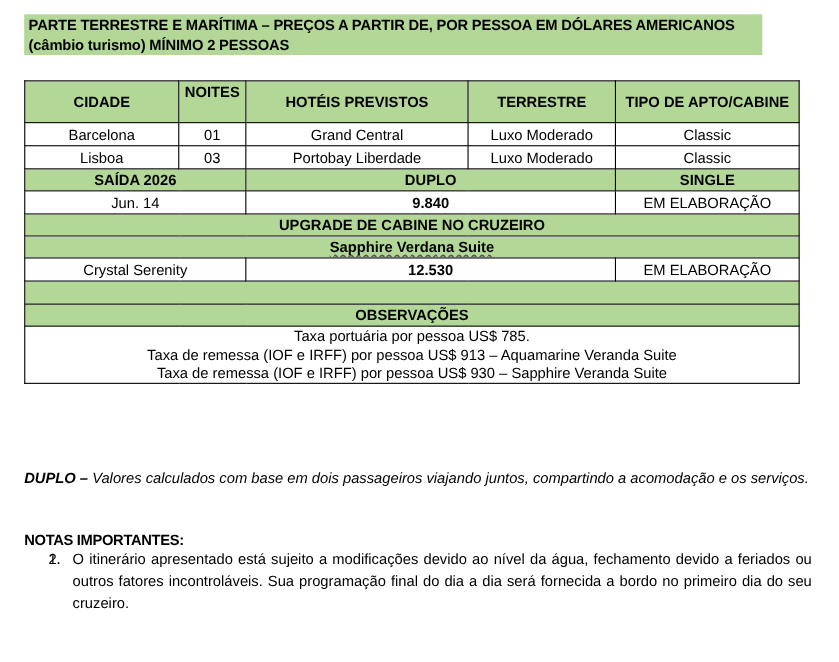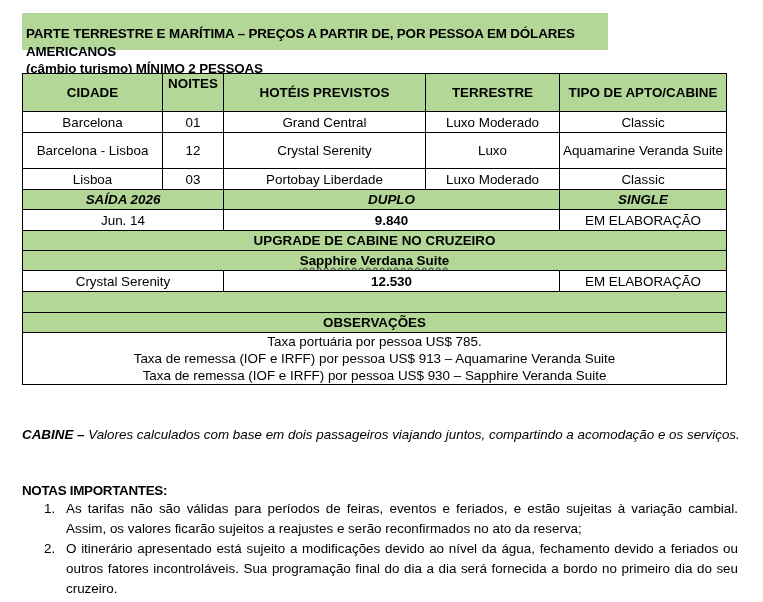--- a/index.html
+++ b/index.html
@@ -1,40 +1,40 @@
 <!DOCTYPE html>
 <html><head>
   <meta charset="utf-8">
   <style>
     html, body { margin: 0; padding: 0; background: #ffffff; }
     body {
       width: 763px; height: 602px; position: relative; overflow: hidden;
       font-family: "Liberation Sans", sans-serif; color: #000;
     }
     .title-box {
-      position: absolute; left: 22px; top: 13px; width: 586px; height: 37px;
-      background: #b3d797; box-sizing: border-box; padding: 12px 4px;
+      position: absolute; left: 22px; top: 13px; width: 671px; height: 37px;
+      background: #b3d797; box-sizing: border-box; padding: 1px 4px;
       font-weight: bold; font-size: 13.4px; line-height: 17.5px; letter-spacing: -0.15px;
     }
     table.main {
       position: absolute; left: 22px; top: 73px; width: 704px;
       border-collapse: collapse; table-layout: fixed;
       font-size: 13.4px;
     }
     table.main td {
       border: 1px solid #000; text-align: center; vertical-align: middle;
       padding: 0 2px; line-height: 17px; overflow: hidden;
     }
     .g { background: #b3d797; font-weight: bold; }
     .hdr td { height: 36px; }
     .hdr td.noites { vertical-align: top; padding-top: 1px; }
     .r1 td { height: 20px; }
     .r2 td { height: 35px; }
     .r3 td { height: 20px; }
-    .r4 td { height: 19px; font-style: italic; }
+    .r4 td { height: 19px; }
     .r5 td { height: 20px; }
     .r6 td { height: 19px; }
     .r7 td { height: 19px; }
     .r8 td { height: 20px; }
     .r9 td { height: 20px; }
     .r10 td { height: 19px; }
     .obs td { text-align: left; padding: 1px 3px; line-height: 19px; font-size: 13.4px; }
     .bold { font-weight: bold; }
     .wavy { text-decoration: underline wavy #555; text-underline-offset: 2px; }
     .duplo-note {
@@ -76,27 +76,20 @@
     <td>TERRESTRE</td>
     <td>TIPO DE APTO/CABINE</td>
   </tr>
   <tr class="r1">
     <td>Barcelona</td>
     <td>01</td>
     <td>Grand Central</td>
     <td>Luxo Moderado</td>
     <td>Classic</td>
   </tr>
-  <tr class="r2">
-    <td>Barcelona - Lisboa</td>
-    <td>12</td>
-    <td>Crystal Serenity</td>
-    <td>Luxo</td>
-    <td>Aquamarine Veranda Suite</td>
-  </tr>
   <tr class="r3">
     <td>Lisboa</td>
     <td>03</td>
     <td>Portobay Liberdade</td>
     <td>Luxo Moderado</td>
     <td>Classic</td>
   </tr>
   <tr class="r4 g">
     <td colspan="2">SAÍDA 2026</td>
     <td colspan="2">DUPLO</td>
@@ -128,26 +121,25 @@
     <td colspan="5">
       <div>Taxa portuária por pessoa US$ 785.</div>
       <div>Taxa de remessa (IOF e IRFF) por pessoa US$ 913 – Aquamarine Veranda Suite</div>
       <div>Taxa de remessa (IOF e IRFF) por pessoa US$ 930 – Sapphire Veranda Suite</div>
     </td>
   </tr>
 </tbody>
   </table>
 
 <div class="duplo-note">
-  <span class="bold">CABINE –</span><span> Valores calculados com base em dois passageiros viajando juntos, compartindo a acomodação e os serviços.</span>
+  <span class="bold">DUPLO –</span><span> Valores calculados com base em dois passageiros viajando juntos, compartindo a acomodação e os serviços.</span>
 </div>
 
 <div class="notas-title">NOTAS IMPORTANTES:</div>
 <ol class="notas">
   <li>
     <span class="num">1.</span>
-    <span>As tarifas não são válidas para períodos de feiras, eventos e feriados, e estão sujeitas à variação cambial. Assim, os valores ficarão sujeitos a reajustes e serão reconfirmados no ato da reserva;</span>
   </li>
   <li>
     <span class="num">2.</span>
     <span>O itinerário apresentado está sujeito a modificações devido ao nível da água, fechamento devido a feriados ou outros fatores incontroláveis. Sua programação final do dia a dia será fornecida a bordo no primeiro dia do seu cruzeiro.</span>
   </li>
 </ol>
 
 </body></html>

